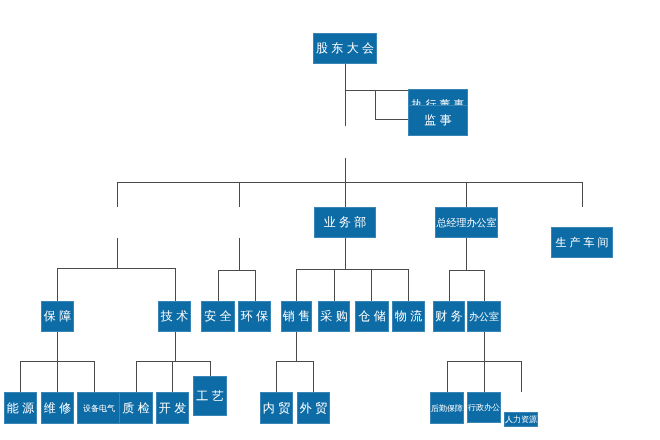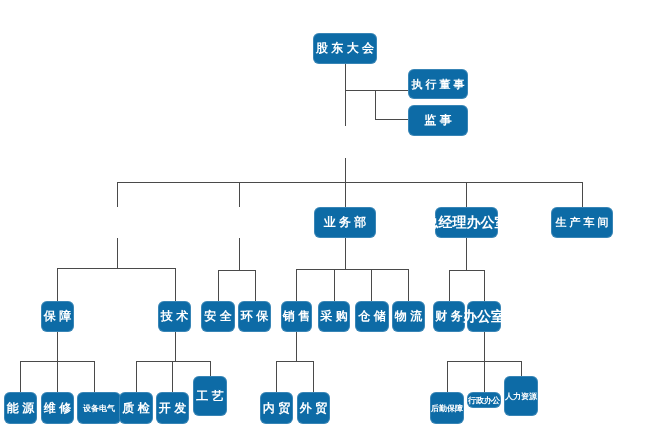--- a/index.html
+++ b/index.html
@@ -8,29 +8,28 @@
     width:660px;height:440px;
     background:#ffffff;
     font-family:"Liberation Sans","DejaVu Sans",sans-serif;
     overflow:hidden;
   }
   .node{
     position:absolute;
     background:#0d6ba6;
     color:#ffffff;
     display:flex;align-items:center;justify-content:center;
-    font-weight:bold;
+    font-weight:normal;
     font-size:12px;
     white-space:nowrap;
     box-shadow:inset 0 0 0 1px rgba(255,255,255,0.18);
     text-align:center;
-    border-radius:6px;
   }
-  .node.sm{font-size:11px;}
-  .node.xs{font-size:14px;}
+  .node.sm{font-size:11px;margin-top:20px;}
+  .node.xs{font-size:10px;}
   .node.xxs{font-size:8px;}
   .line{position:absolute;background:#4a4a4a;}
   .line.h{height:1px;}
   .line.v{width:1px;}
 </style>
 </head>
 <body>
 
 <div class="canvas">
 
@@ -113,16 +112,16 @@
 
   <div class="node" style="left:4px;top:392px;width:33px;height:32px">能 源</div>
   <div class="node" style="left:41px;top:392px;width:33px;height:32px">维 修</div>
   <div class="node xxs" style="left:77px;top:392px;width:44px;height:32px">设备电气</div>
   <div class="node" style="left:119px;top:392px;width:34px;height:32px">质 检</div>
   <div class="node" style="left:156px;top:392px;width:33px;height:32px">开 发</div>
   <div class="node" style="left:193px;top:376px;width:34px;height:40px">工 艺</div>
   <div class="node" style="left:260px;top:392px;width:33px;height:32px">内 贸</div>
   <div class="node" style="left:297px;top:392px;width:33px;height:32px">外 贸</div>
   <div class="node xxs" style="left:430px;top:392px;width:34px;height:32px">后勤保障</div>
-  <div class="node xxs" style="left:467px;top:392px;width:34px;height:16px">行政办公</div>
-  <div class="node xxs" style="left:504px;top:376px;width:34px;height:40px">人力资源</div>
+  <div class="node xxs" style="left:467px;top:392px;width:34px;height:31px">行政办公</div>
+  <div class="node xxs" style="left:504px;top:412px;width:34px;height:15px">人力资源</div>
 
 </div>
 
 </body></html>

